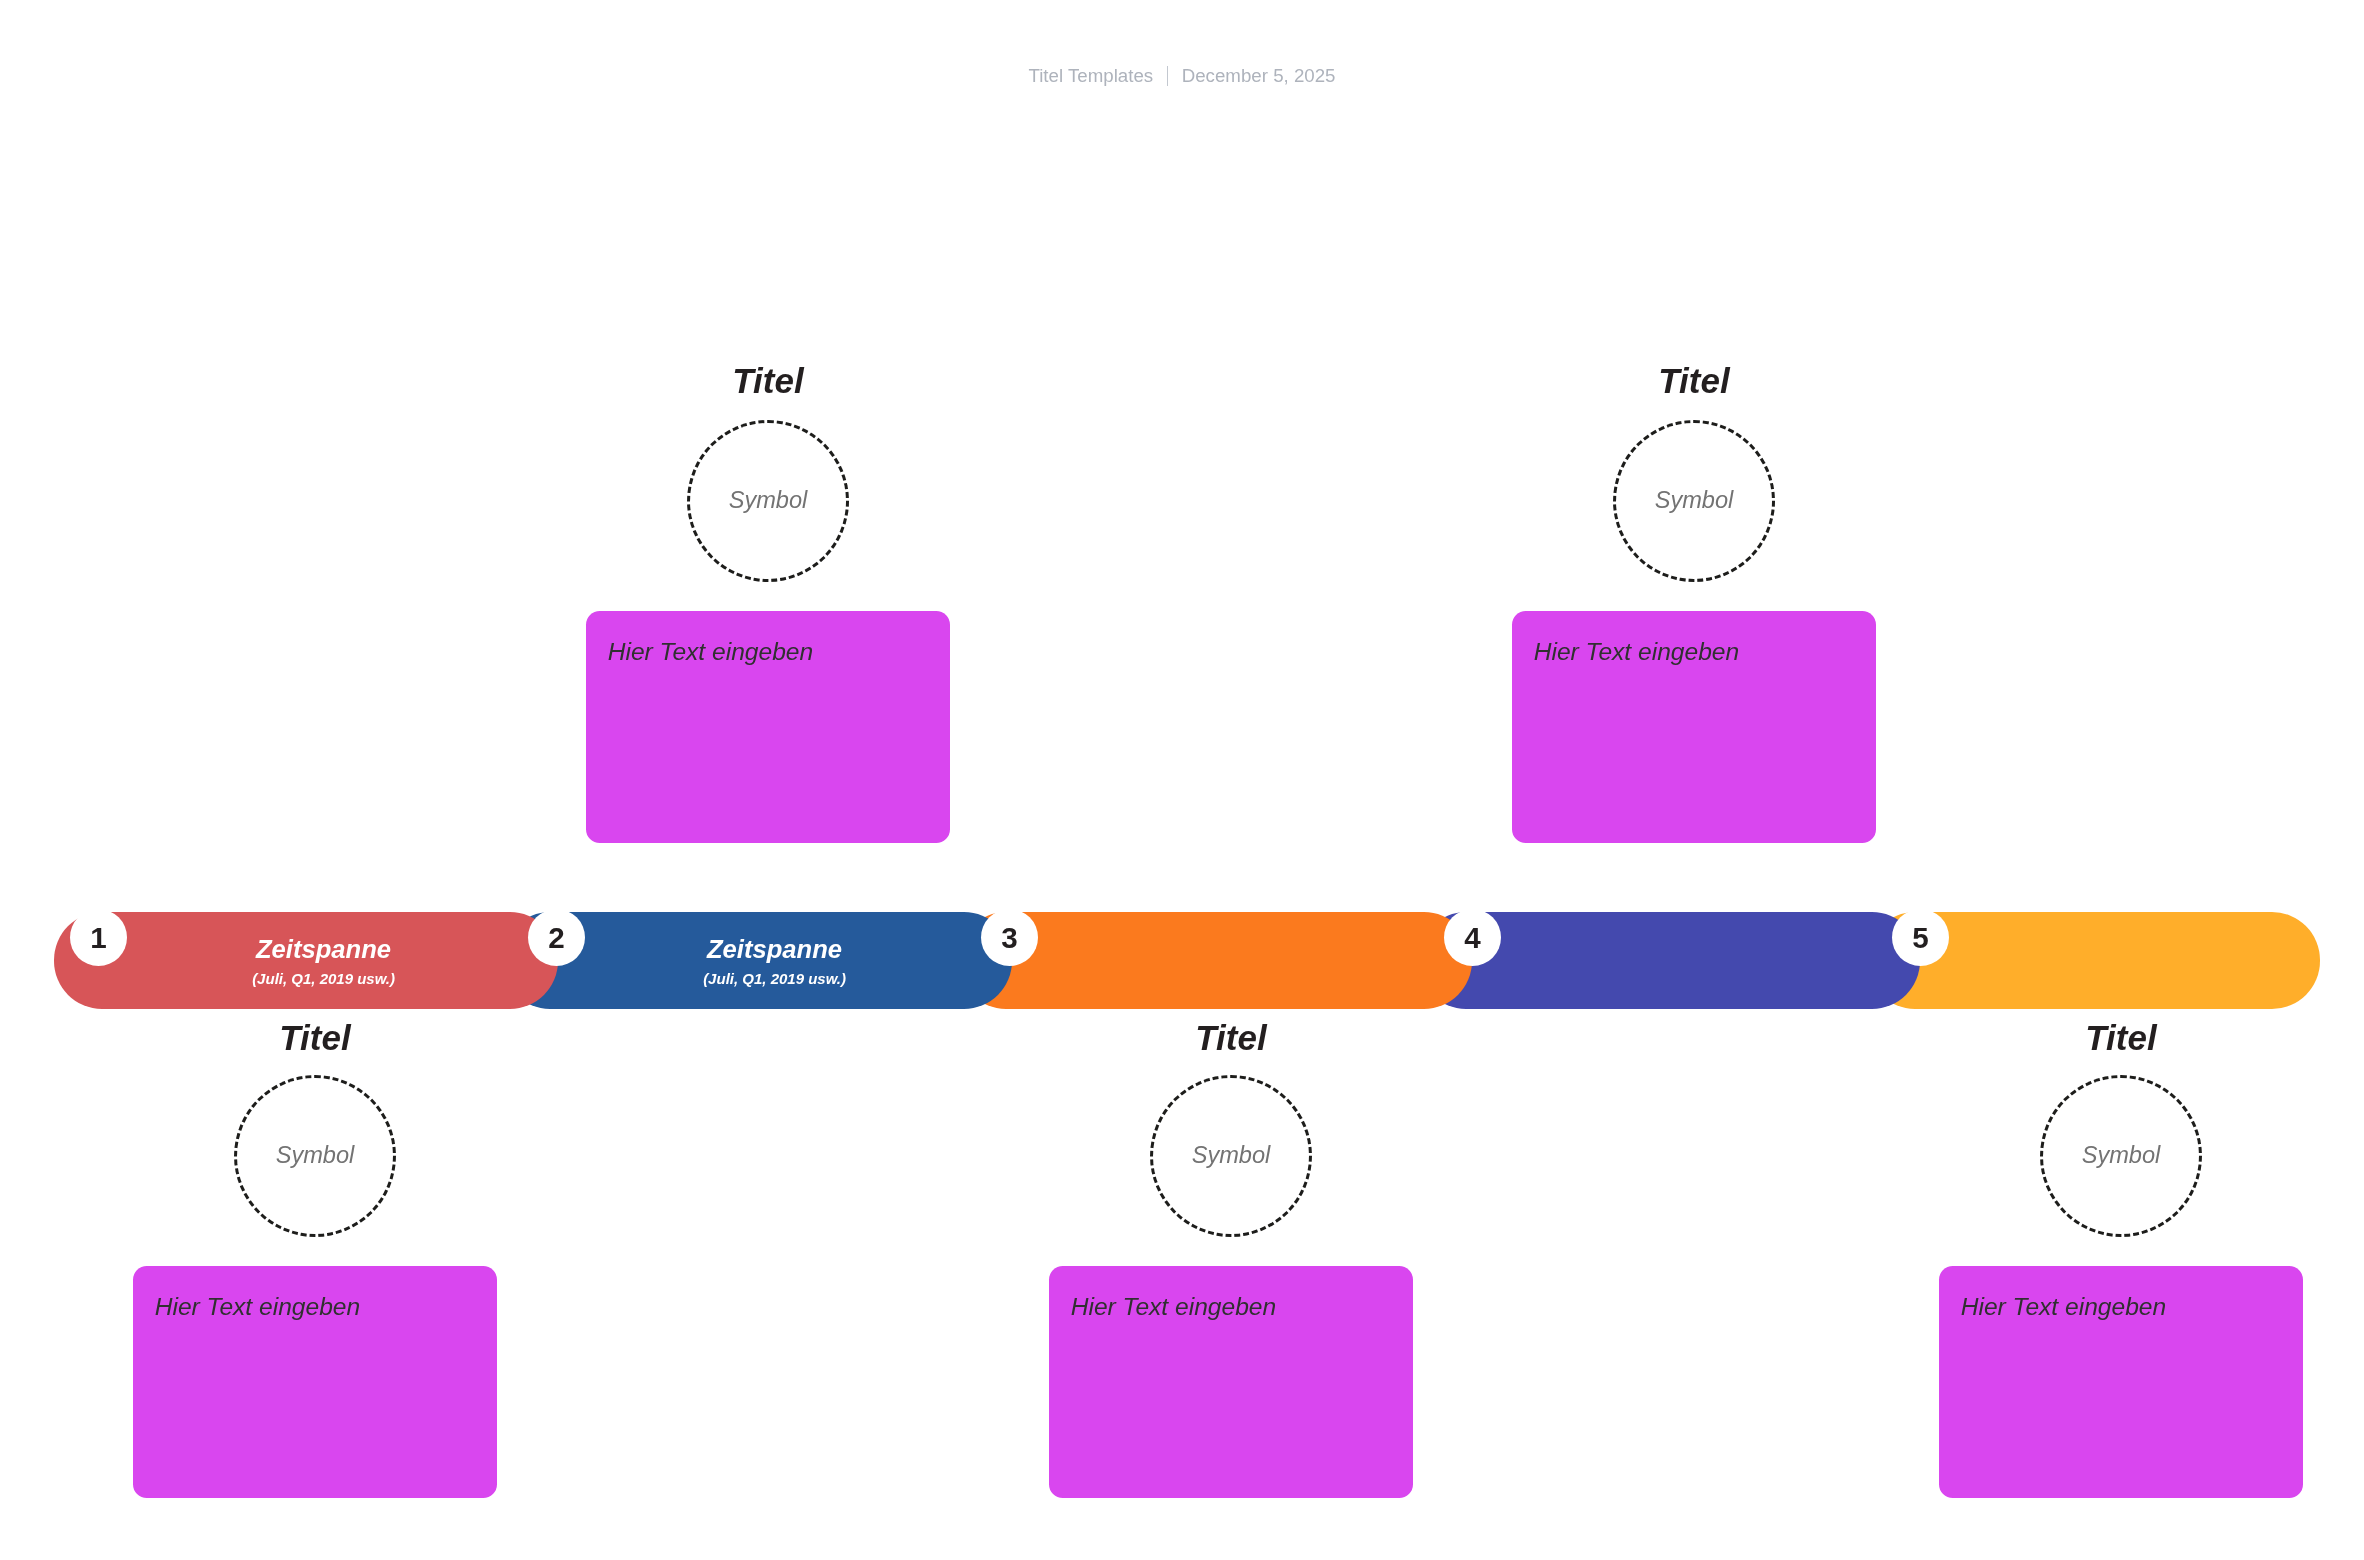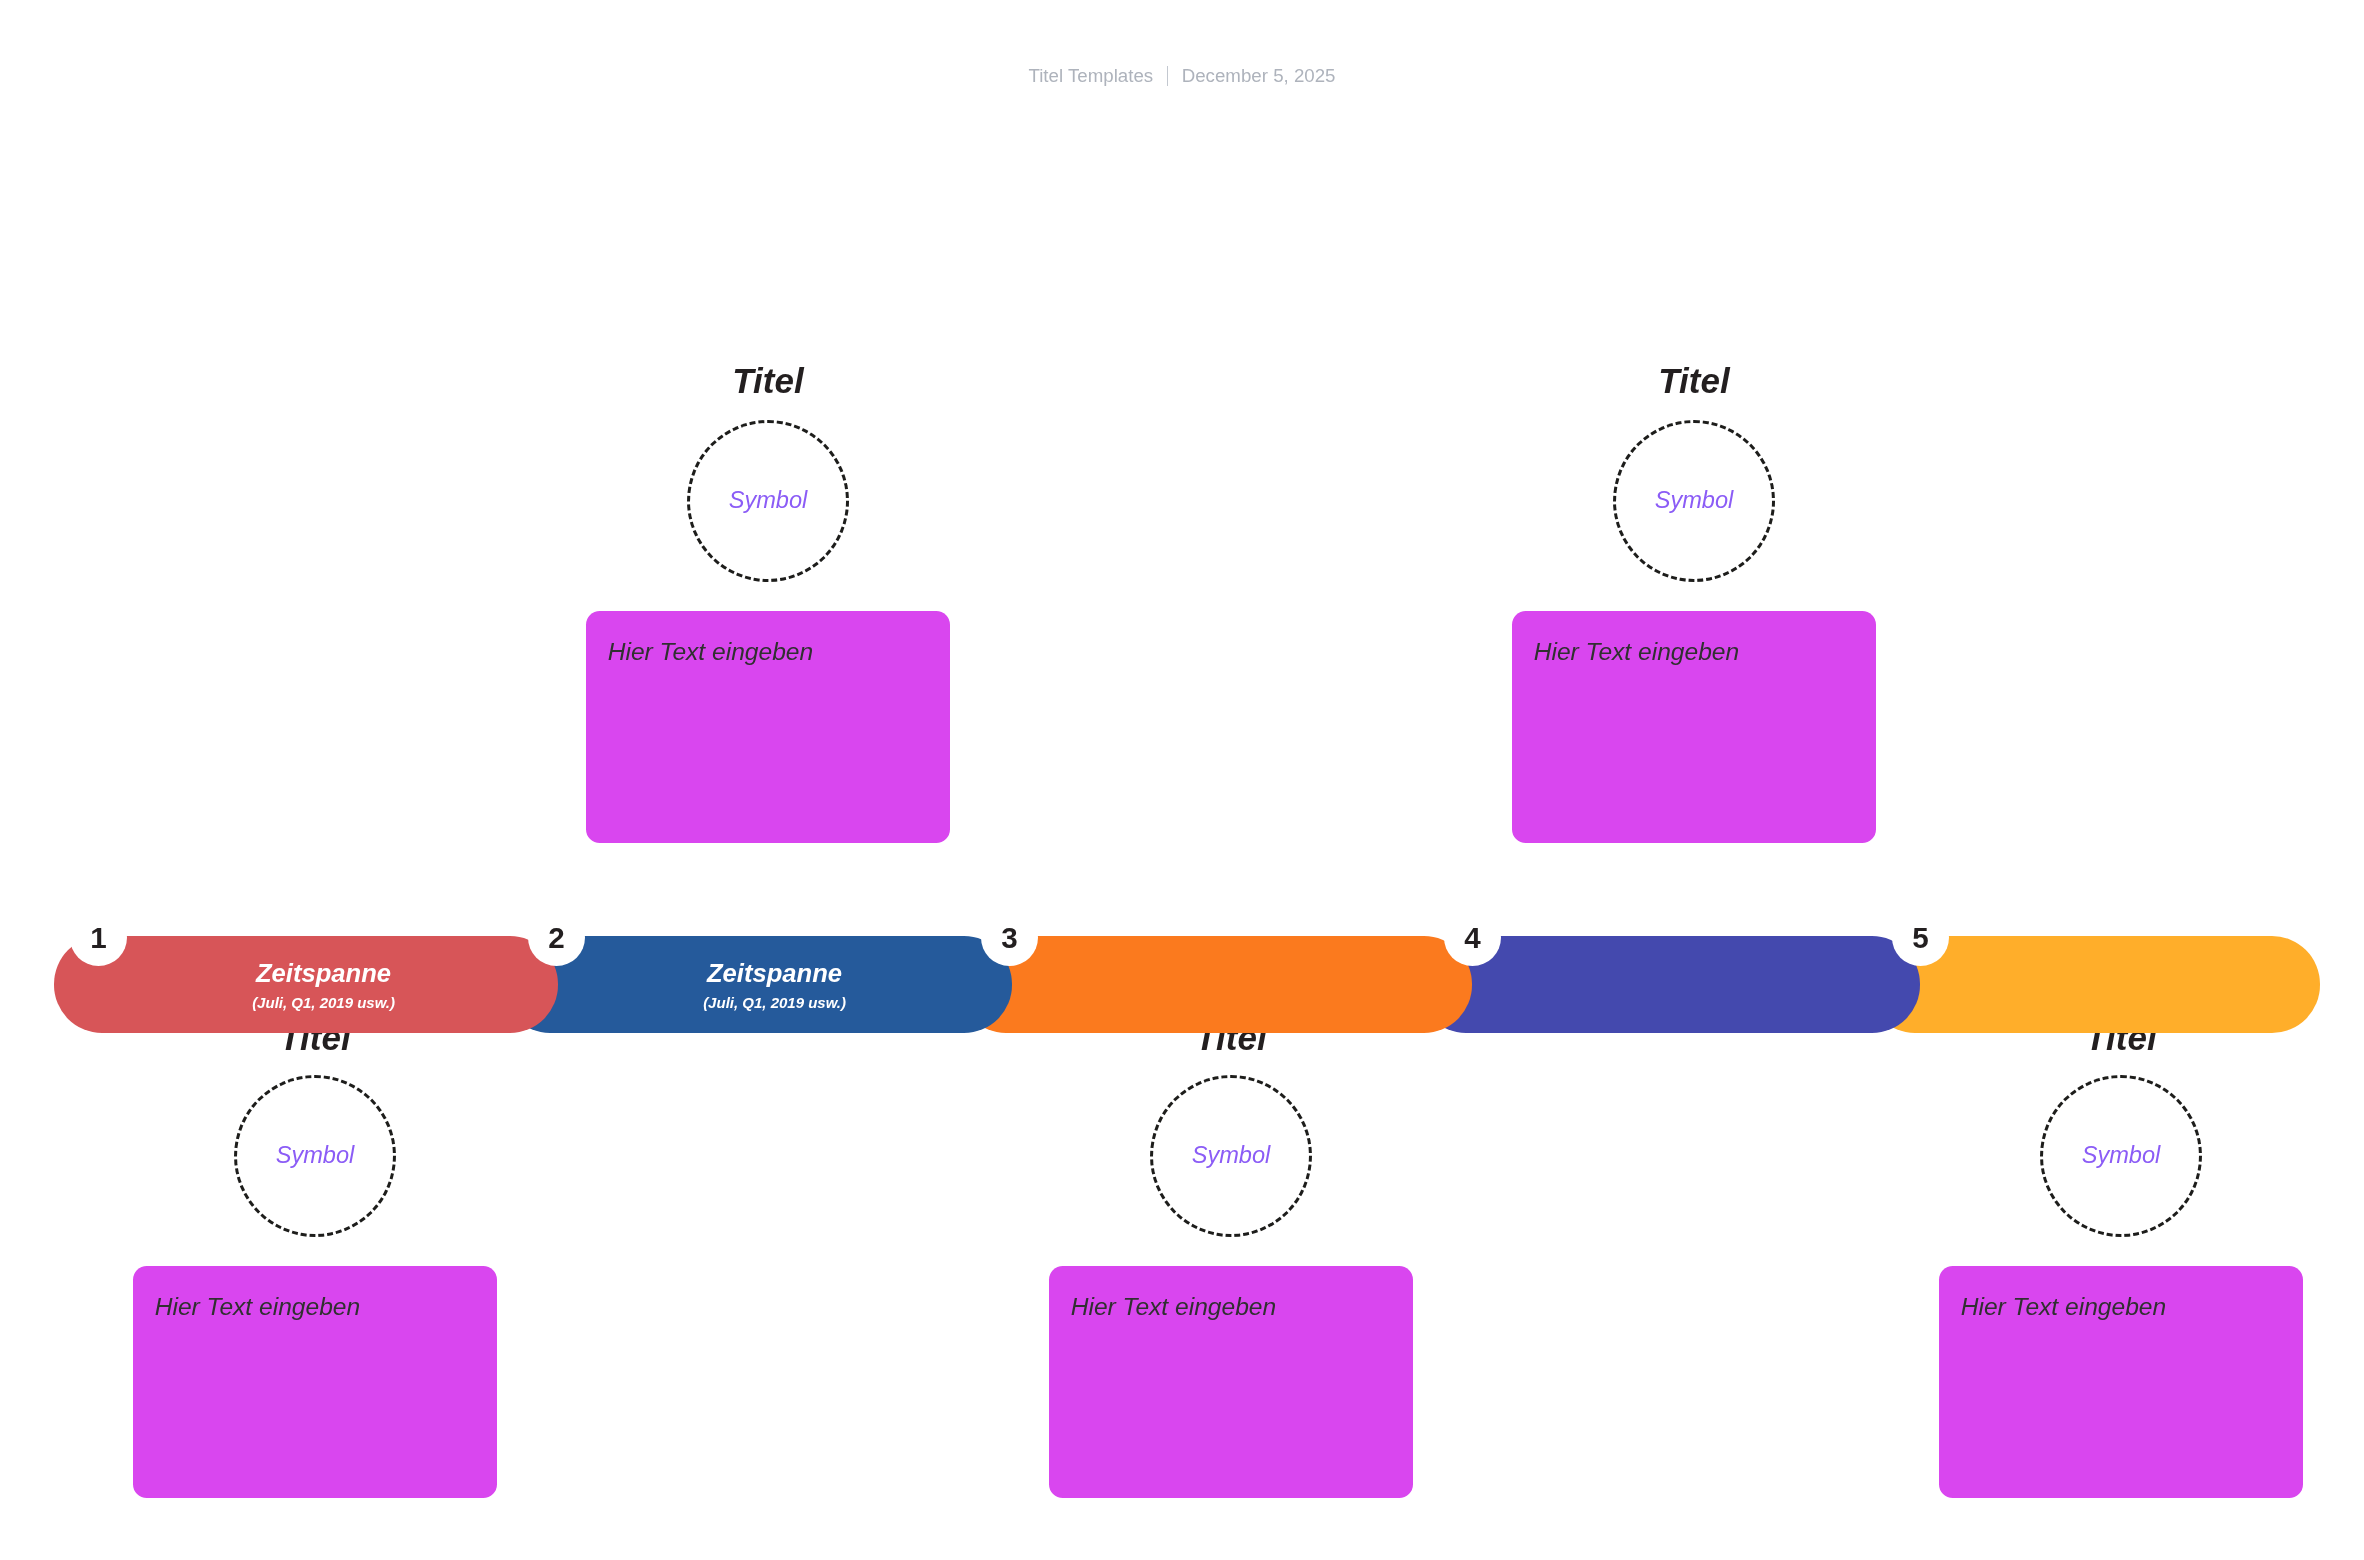--- a/index.html
+++ b/index.html
@@ -51,21 +51,21 @@
     display: inline-block;
     width: 1px;
     height: 19.7px;
     background: #c3c8d0;
   }
 
   
   .timeline-bar {
     position: absolute;
     left: 54px;
-    top: 936px;
+    top: 912px;
     width: 2266px;
     height: 97px;
   }
   .segment {
     position: absolute;
     top: 0;
     height: 97px;
     border-radius: 48px;
     display: flex;
     align-items: center;
@@ -119,21 +119,21 @@
     margin: 21.7px auto 0 auto;
     border-radius: 50%;
     border: 3.9px dashed #1d1d1b;
     display: flex;
     align-items: center;
     justify-content: center;
   }
   .symbol-text {
     font-size: 23.6px;
     font-style: italic;
-    color: #8b5cf6;
+    color: #737373;
   }
   .text-box {
     width: 364px;
     height: 232px;
     background: #d946ef;
     border-radius: 13.8px;
     box-sizing: border-box;
     padding: 25.6px 21.7px 0 21.7px;
     margin-top: 29.6px;
   }

